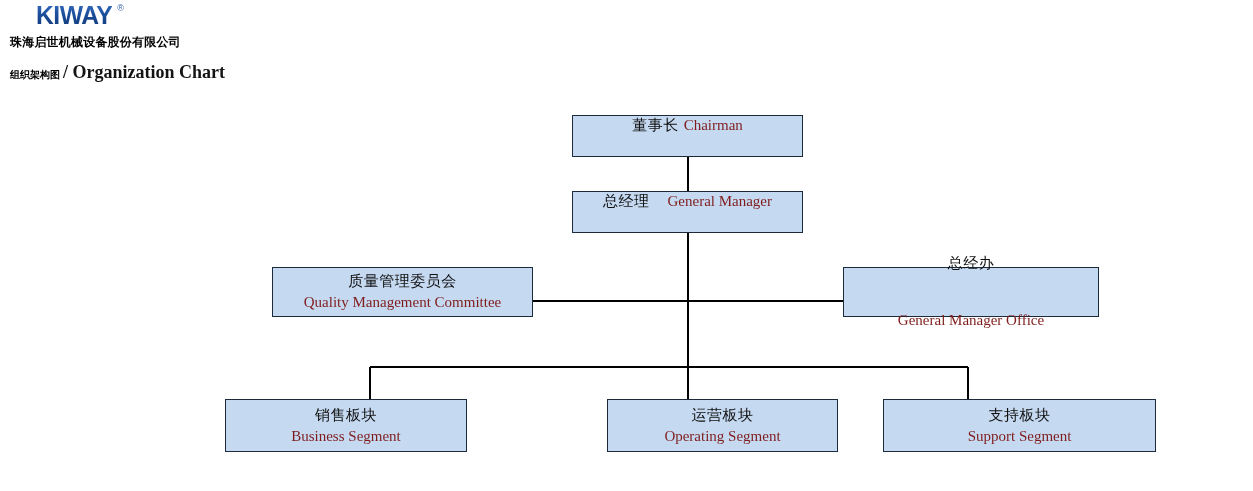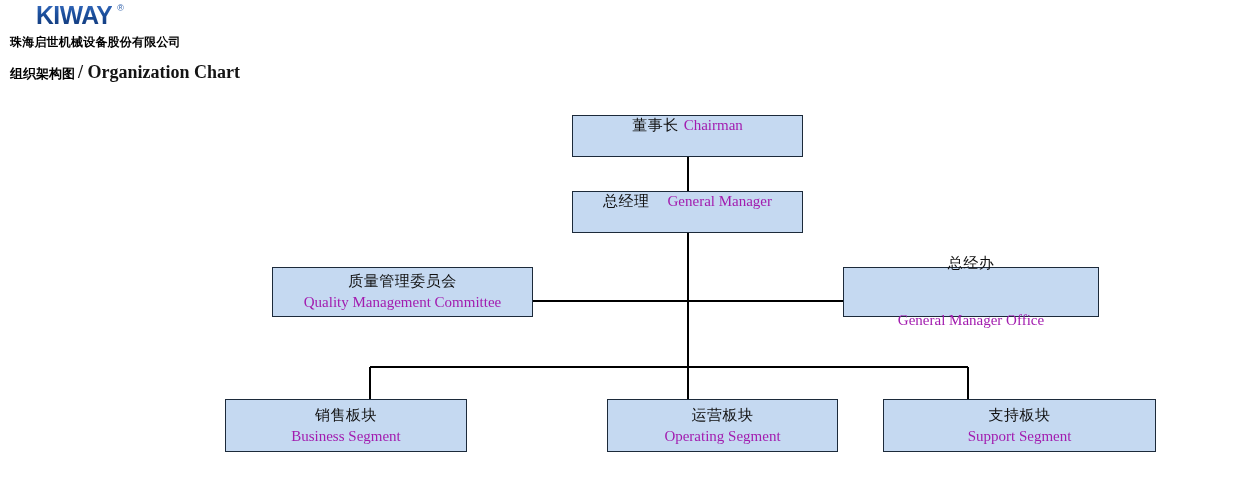--- a/index.html
+++ b/index.html
@@ -74,21 +74,21 @@
     position: absolute;
     left: 10px;
     top: 63px;
     font-size: 14px;
     line-height: 18px;
     white-space: nowrap;
   }
   #title-cn {
     font-family: "Liberation Sans", "DejaVu Sans", sans-serif;
     font-weight: bold;
-    font-size: 13px;
+    font-size: 10px;
     color: #000000;
   }
   #title-en {
     font-family: "Liberation Serif", "DejaVu Serif", serif;
     font-weight: bold;
     font-size: 18px;
     color: #141414;
     margin-left: 3px;
   }
 
@@ -123,21 +123,21 @@
   }
   .node .cn {
     font-family: "Liberation Sans", "DejaVu Sans", sans-serif;
     font-size: 15px;
     color: #101010;
     letter-spacing: 0.5px;
   }
   .node .en {
     font-family: "Liberation Serif", "DejaVu Serif", serif;
     font-size: 15px;
-    color: #a21caf;
+    color: #7f1d1d;
   }
   .node.inline .cn { margin-right: 5px; }
   .node.inline {
     flex-direction: row;
     justify-content: center;
     align-items: baseline;
   }
   .node.stacked .cn { margin-bottom: 2px; }
 </style>
 </head>

